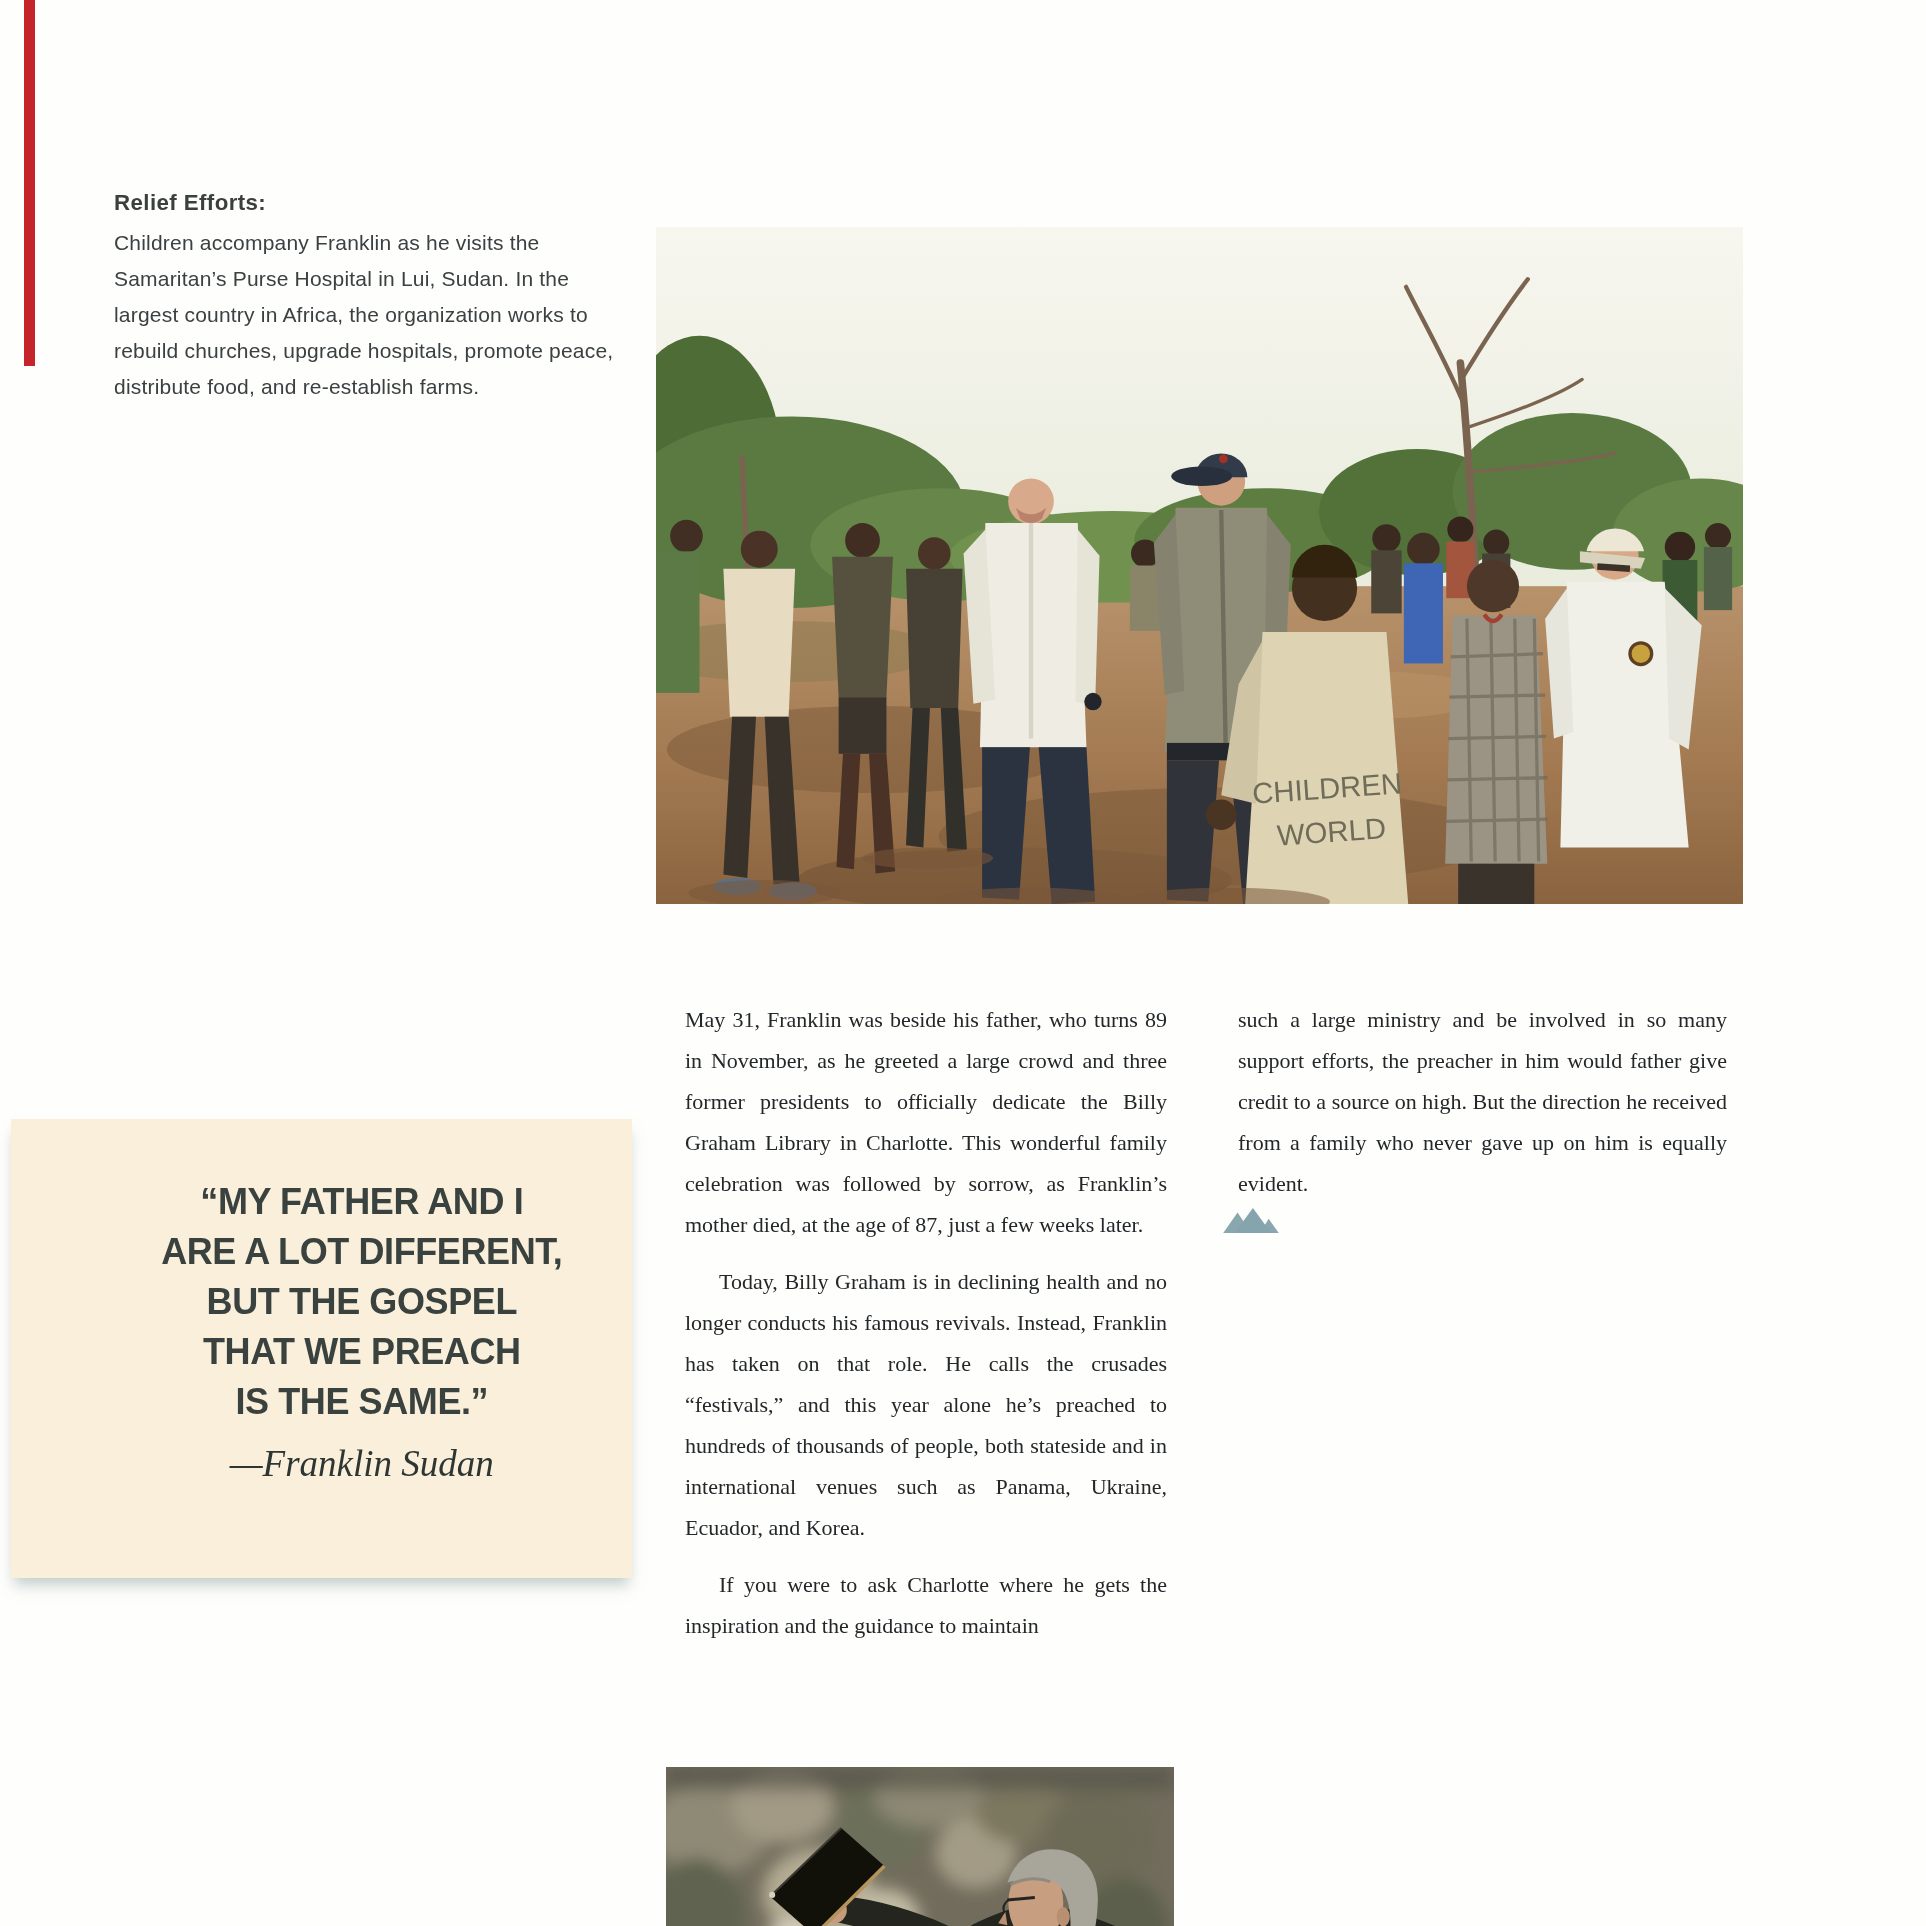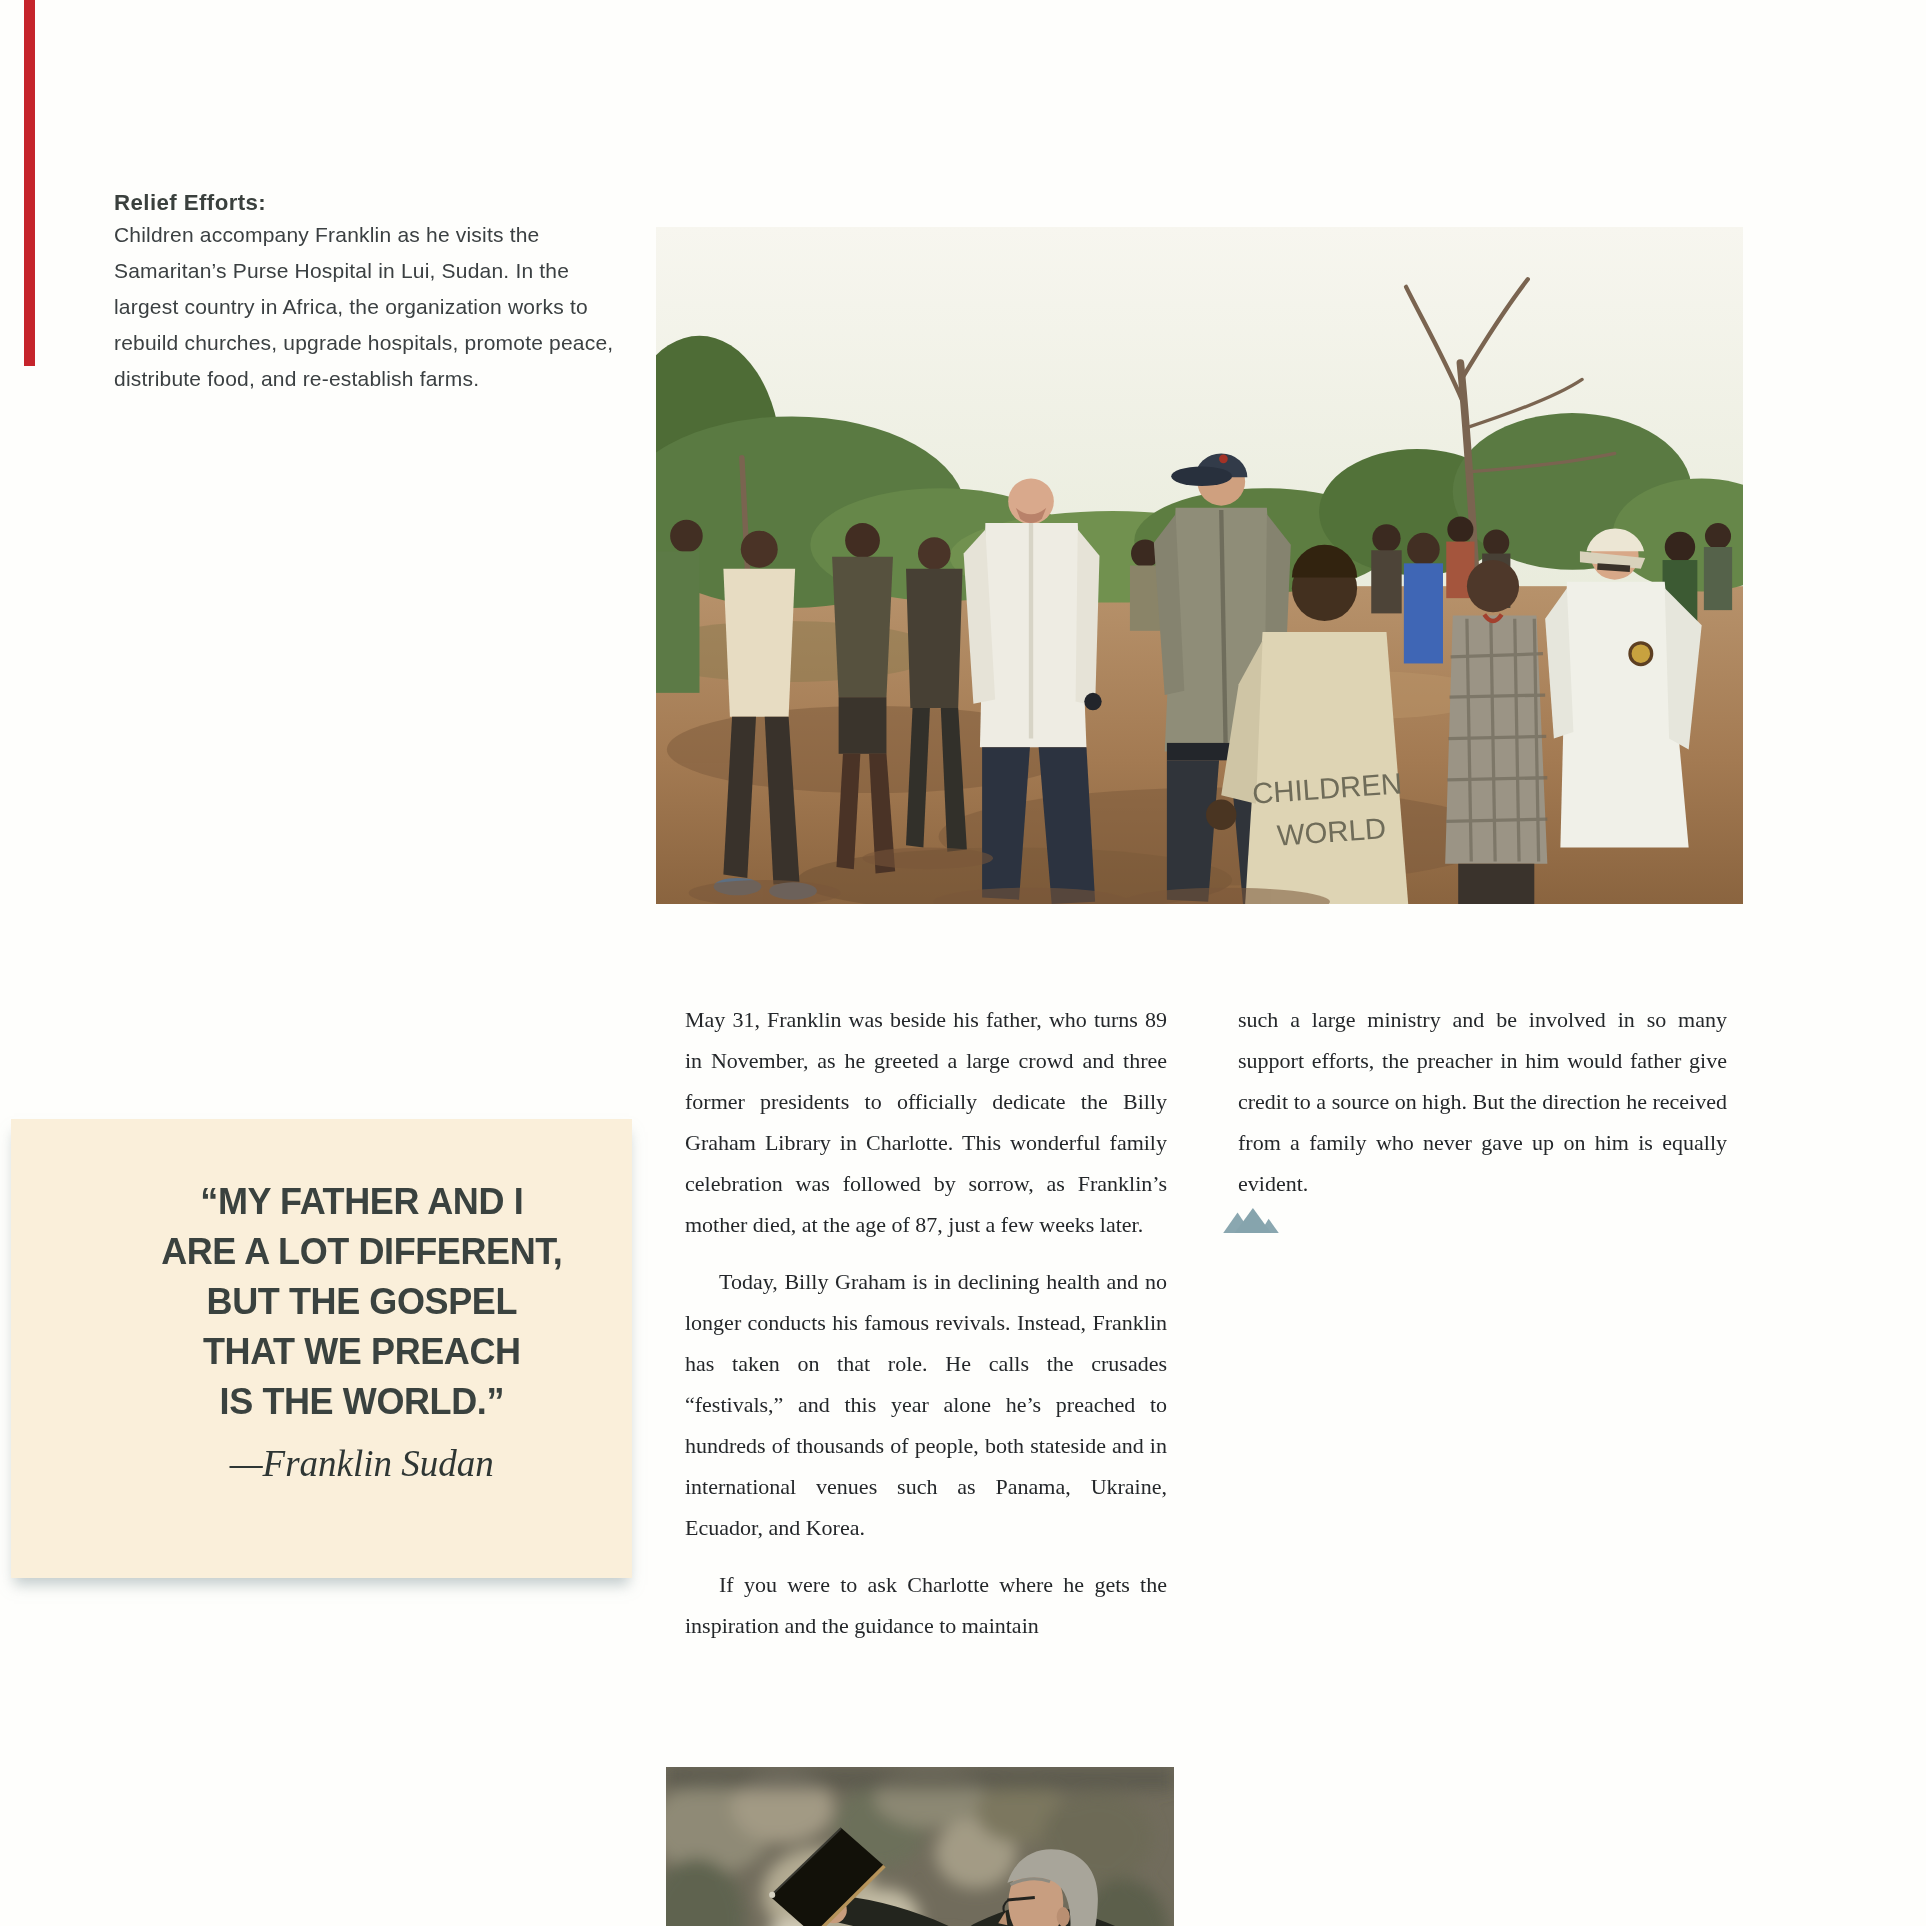--- a/index.html
+++ b/index.html
@@ -18,21 +18,21 @@
     background:#c5242b;
   }
   
   .relief-caption{
     position:absolute;
     left:114px; top:190px; width:524px;
     color:#3c4143;
   }
   .relief-caption .head{
     font-size:22.3px; font-weight:700; color:#3a403d;
-    letter-spacing:0.4px; margin:0 0 1px 0;
+    letter-spacing:0.4px; margin:0 0 9px 0;
   }
   .relief-caption .body{
     font-size:21px; line-height:36px; letter-spacing:0.2px;
     margin:0; color:#3b4042;
   }
   
   .photo1{
     position:absolute; left:656px; top:227px; width:1087px; height:677px;
   }
   .photo2{
@@ -253,21 +253,21 @@
         <ellipse cx="250" cy="580" rx="60" ry="10"></ellipse>
       </g>
     </svg>
   </div>
 
   <div class="quote-box">
     <p class="quote-text">“MY FATHER AND I
 ARE A LOT DIFFERENT,
 BUT THE GOSPEL
 THAT WE PREACH
-IS THE WORLD.”</p>
+IS THE SAME.”</p>
     <div class="quote-attr">—Franklin Sudan</div>
   </div>
 
   <div class="col col-1">
     <p>May 31, Franklin was beside his father, who turns 89 in November, as he greeted a large crowd and three former presidents to officially dedicate the Billy Graham Library in Charlotte. This wonderful family celebration was followed by sorrow, as Franklin’s mother died, at the age of 87, just a few weeks later.</p>
     <p class="indent">Today, Billy Graham is in declining health and no longer conducts his famous revivals. Instead, Franklin has taken on that role. He calls the crusades “festivals,” and this year alone he’s preached to hundreds of thousands of people, both stateside and in international venues such as Panama, Ukraine, Ecuador, and Korea.</p>
     <p class="indent">If you were to ask Charlotte where he gets the inspiration and the guidance to maintain</p>
   </div>
   <div class="col col-2">
     <p>such a large ministry and be involved in so many support efforts, the preacher in him would father give credit to a source on high. But the direction he received from a family who never gave up on him is equally evident.</p>

